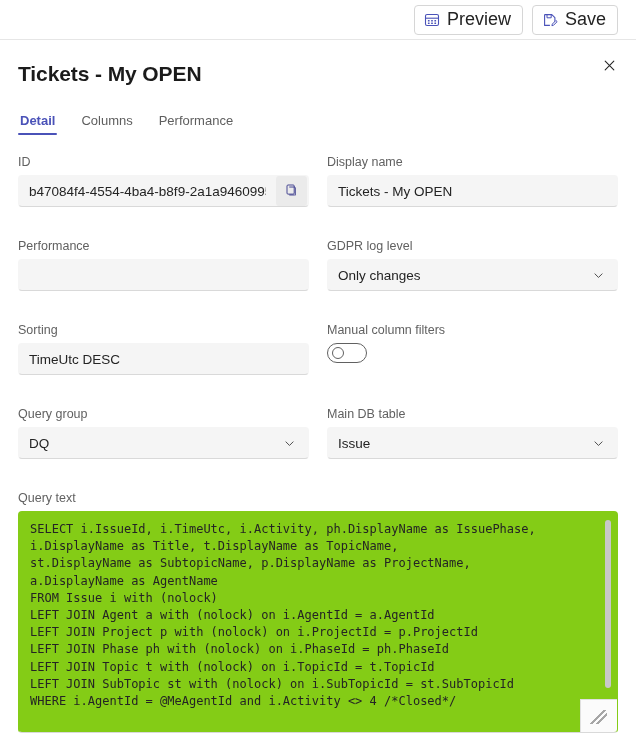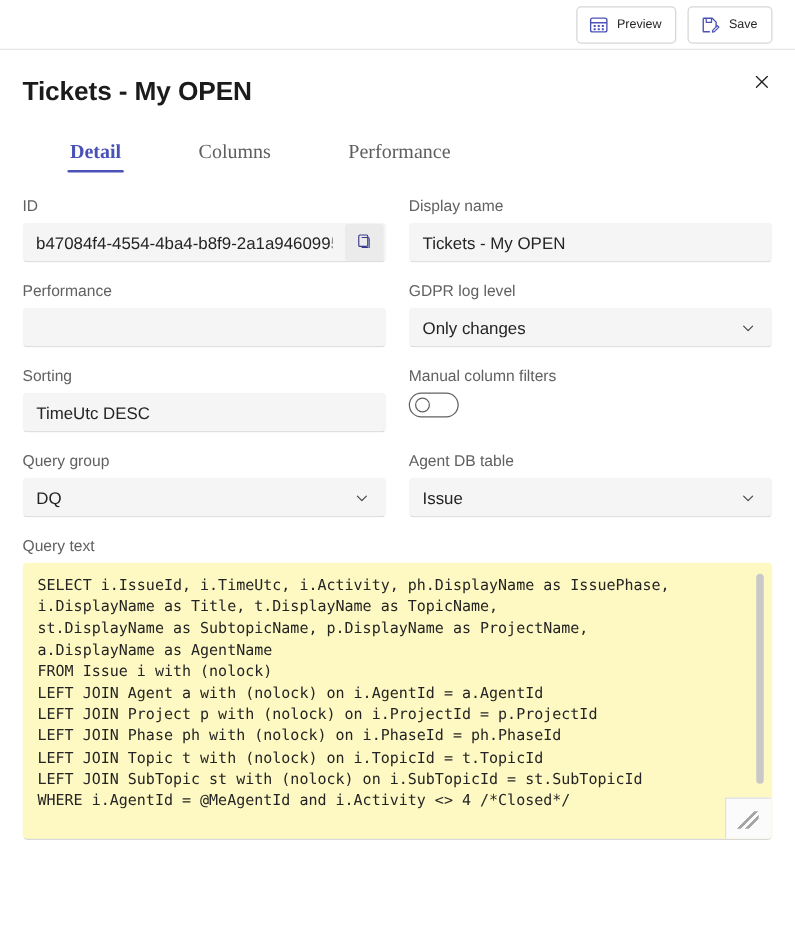--- a/index.html
+++ b/index.html
@@ -30,21 +30,21 @@
   }
   .cmd-btn {
     display: flex;
     align-items: center;
     gap: 7px;
     height: 30px;
     padding: 0 11px 0 9px;
     border: 1px solid #d6d6d6;
     border-radius: 4px;
     background: #ffffff;
-    font-size: 10px;
+    font-size: 18px;
     color: #242424;
     cursor: pointer;
     box-sizing: border-box;
     white-space: nowrap;
   }
   .cmd-ico {
     width: 16px; height: 16px;
     display: block;
     flex: 0 0 16px;
   }
@@ -81,49 +81,48 @@
   
   .tabs {
     display: flex;
     gap: 22px;
     padding: 0 18px;
     margin-top: 20px;
     border-bottom: 0;
   }
   .tab {
     position: relative;
-    font-size: 16px;
+    font-size: 13px;
     color: #5e5e5e;
     padding: 5px 2px 9px 2px;
     cursor: pointer;
     background: none;
     border: none;
-    font-family: Liberation Serif, serif;
+    font-family: Liberation Sans, sans-serif;
     white-space: nowrap;
-    margin-left: 36px;
   }
   .tab.active { color: #4a52b8; font-weight: 600; }
   .tab.active::after {
     content: "";
     position: absolute;
     left: 0; right: 0; bottom: 2px;
     height: 2px;
     border-radius: 2px;
     background: #4a52b8;
   }
 
   
   .form {
     padding: 17px 18px 0 18px;
     display: grid;
     grid-template-columns: 1fr 1fr;
     column-gap: 18px;
     row-gap: 0;
   }
-  .field { margin-bottom: 15px; }
+  .field { margin-bottom: 31px; }
   .flabel {
     display: block;
     font-size: 12.5px;
     color: #616161;
     margin-bottom: 5px;
     line-height: 16px;
   }
   .input-shell {
     position: relative;
     display: flex;
@@ -199,21 +198,21 @@
     background: transparent;
     box-sizing: border-box;
   }
 
   
   .span2 { grid-column: 1 / span 2; }
 
   
   .qwrap {
     position: relative;
-    background: #fef9c3;
+    background: #84cc16;
     border: 1px solid transparent;
     border-bottom: 1px solid #d9d9d9;
     border-radius: 4px;
     height: 222px;
     box-sizing: border-box;
     overflow: hidden;
   }
   .qtext {
     width: 100%;
     height: 100%;
@@ -387,21 +386,21 @@
       <input type="text" readonly="" value="DQ" style="">
       <span class="chevron">
         <svg viewBox="0 0 16 16" width="13" height="13" fill="none" xmlns="http://www.w3.org/2000/svg">
           <path d="M3.6 6l4.4 4.4L12.4 6" stroke="#424242" stroke-width="1.15" stroke-linecap="round" stroke-linejoin="round"></path>
         </svg>
       </span>
     </div>
   </div>
 
   <div class="field">
-    <label class="flabel">Agent DB table</label>
+    <label class="flabel">Main DB table</label>
     <div class="input-shell">
       <input type="text" readonly="" value="Issue" style="">
       <span class="chevron">
         <svg viewBox="0 0 16 16" width="13" height="13" fill="none" xmlns="http://www.w3.org/2000/svg">
           <path d="M3.6 6l4.4 4.4L12.4 6" stroke="#424242" stroke-width="1.15" stroke-linecap="round" stroke-linejoin="round"></path>
         </svg>
       </span>
     </div>
   </div>
   <div></div>

